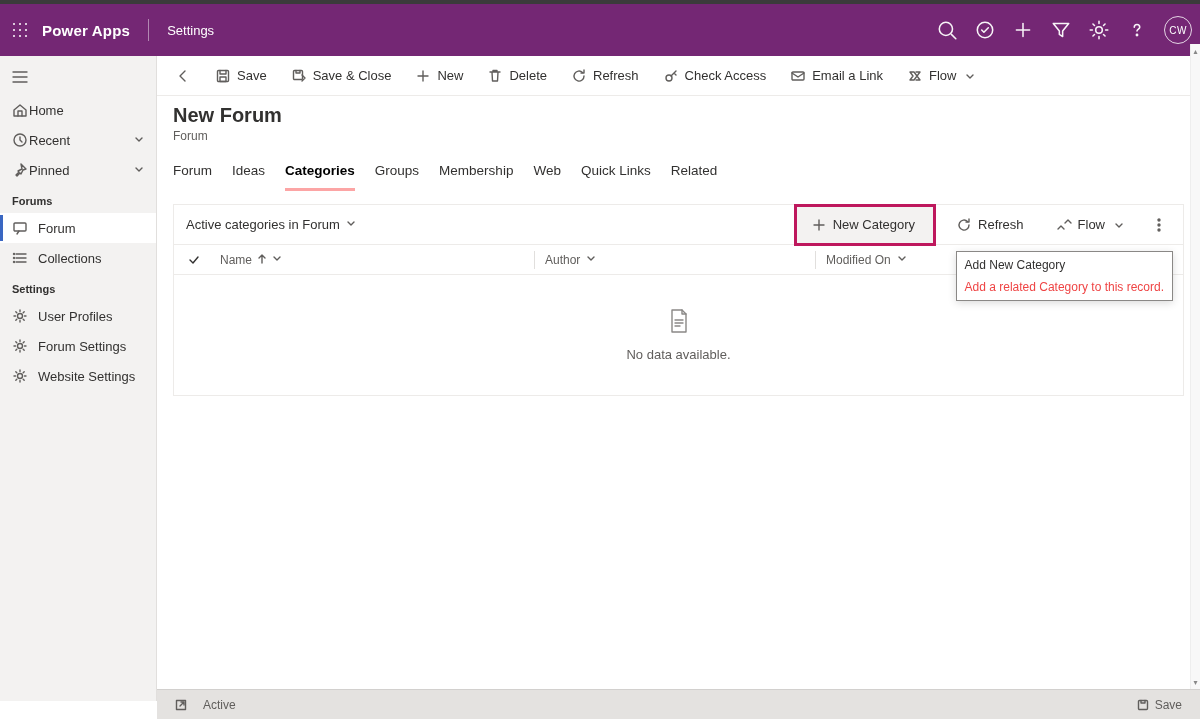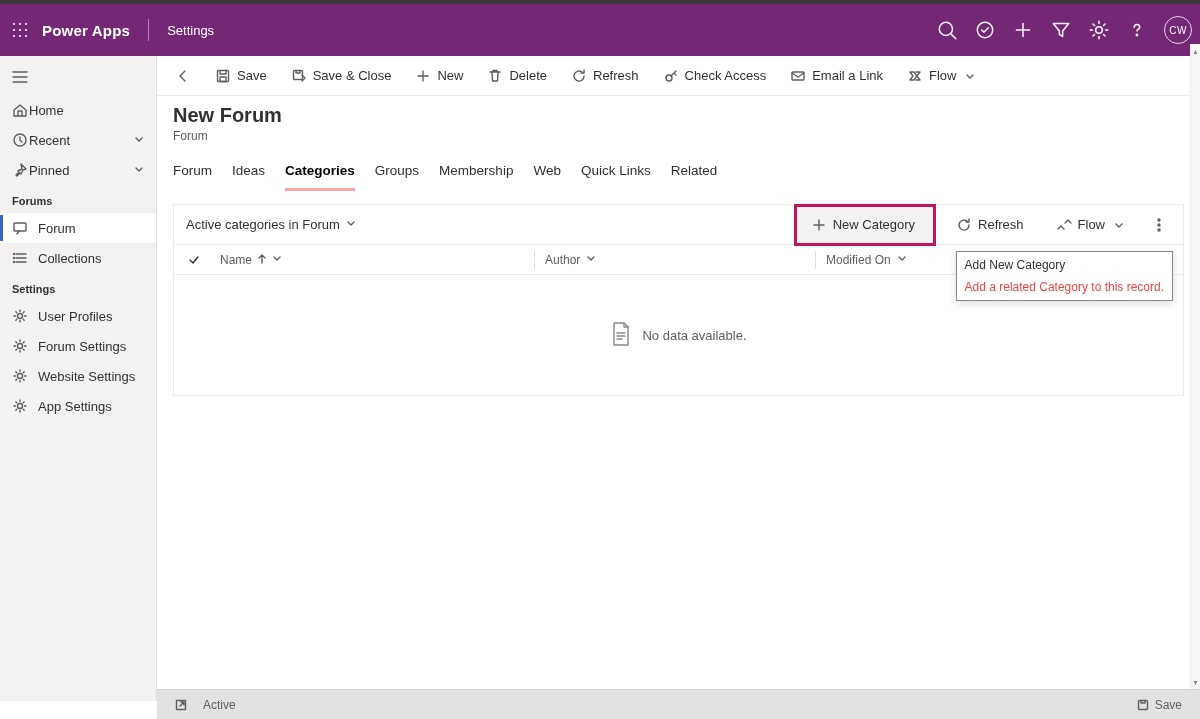--- a/index.html
+++ b/index.html
@@ -102,21 +102,21 @@
     .grid-head {
       display:flex; align-items:center; height:30px; border-bottom:1px solid #edebe9;
       font-size:12px; color:#605e5c;
     }
     .col-check { width:40px; display:flex; justify-content:center; }
     .col-name { flex: 0 0 320px; display:flex; align-items:center; gap:6px; padding-left:6px; }
     .col-sep { width:1px; height:18px; background:#e1dfdd; }
     .col-author { flex: 0 0 280px; padding-left:10px; display:flex; align-items:center; gap:6px;}
     .col-mod { flex: 0 0 150px; padding-left:10px; display:flex; align-items:center; gap:6px;}
     .grid-empty {
-      display:flex; flex-direction:row; align-items:center; justify-content:center;
+      display:flex; flex-direction:column; align-items:center; justify-content:center;
       height:120px; color:#605e5c; font-size:13px; gap:10px;
     }
     .grid-empty svg { stroke:#8a8886; }
     .tooltip {
       position:absolute; top:46px; right:10px; background:#fff; border:1px solid #8a8886;
       box-shadow: 0 2px 8px rgba(0,0,0,.15);
       font-size:12px; padding:2px 0; min-width:170px; z-index:10;
     }
     .tooltip .tt-title { padding:4px 8px; color:#323130; font-weight:400; }
     .tooltip .tt-body { padding:4px 8px; color:#ef4444; white-space:nowrap; }
@@ -291,29 +291,20 @@
     </div>
     <div class="snav-sub">
       <span class="sicon">
           <svg viewBox="0 0 16 16">
             <circle cx="8" cy="8" r="2.5"></circle>
             <path d="M8 2v1.5M8 12.5V14M2 8h1.5M12.5 8H14M3.8 3.8l1 1M11.2 11.2l1 1M12.2 3.8l-1 1M4.8 11.2l-1 1"></path>
           </svg>
         </span>
       <span>Website Settings</span>
     </div>
-    <div class="snav-sub">
-      <span class="sicon">
-          <svg viewBox="0 0 16 16">
-            <circle cx="8" cy="8" r="2.5"></circle>
-            <path d="M8 2v1.5M8 12.5V14M2 8h1.5M12.5 8H14M3.8 3.8l1 1M11.2 11.2l1 1M12.2 3.8l-1 1M4.8 11.2l-1 1"></path>
-          </svg>
-        </span>
-      <span>App Settings</span>
-    </div>
   </div>
 
   <div class="main">
     <div class="cmdbar">
       <div class="cbtn">
         <span class="cicon">
             <svg viewBox="0 0 16 16">
               <path d="M10 3L5 8l5 5"></path>
             </svg>
           </span>

